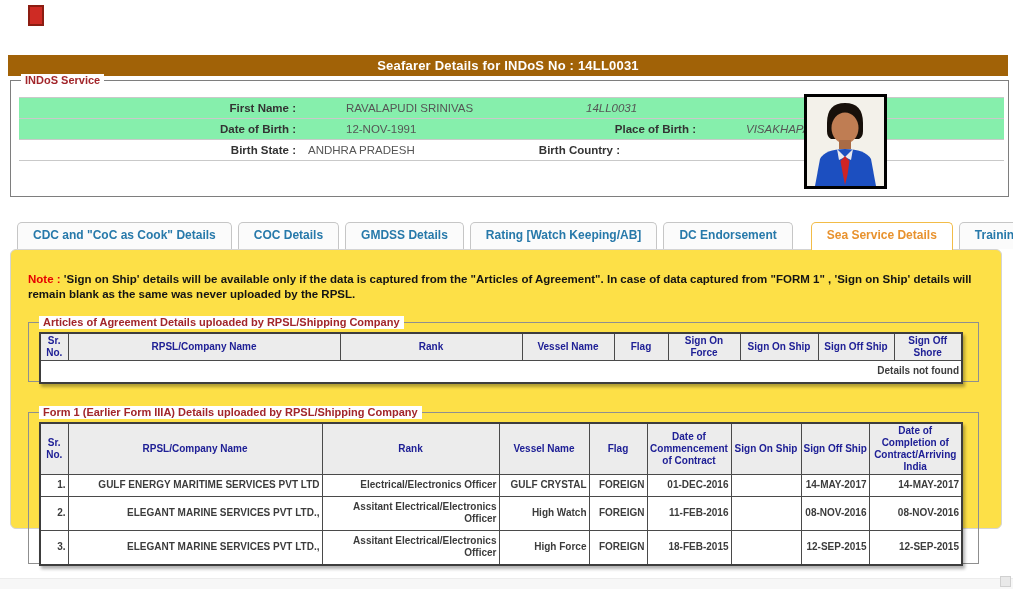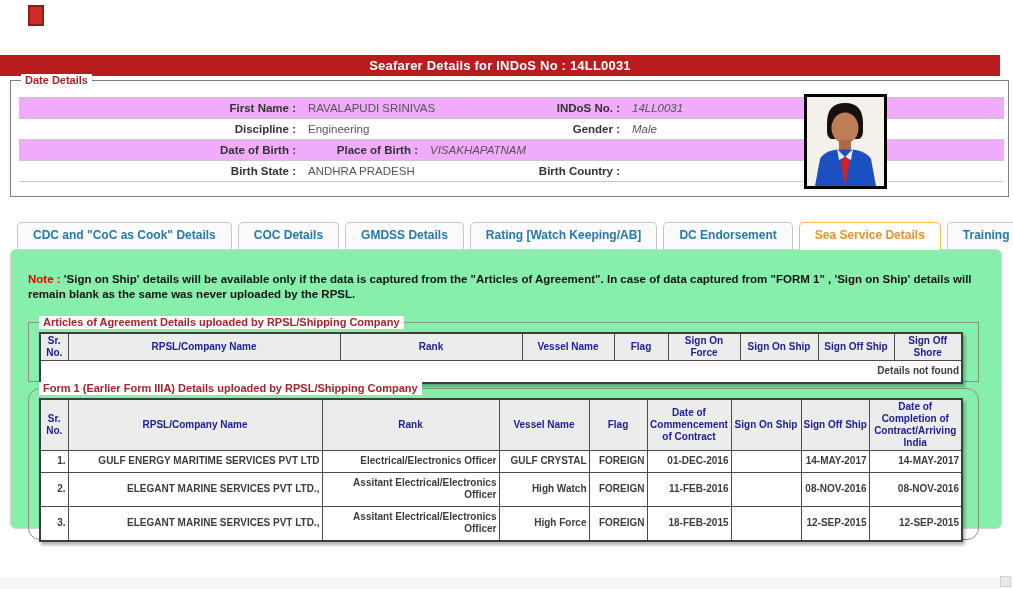--- a/index.html
+++ b/index.html
@@ -4,60 +4,60 @@
 <style>
   html,body{margin:0;padding:0;}
   body{
     width:1013px;height:589px;position:relative;overflow:hidden;
     background:#ffffff;font-family:"Liberation Sans",sans-serif;
   }
   
   .broken-img{position:absolute;left:28px;top:5px;width:12px;height:17px;
     background:#ce2b24;border:2px solid #8c1d12;}
   
-  .titlebar{position:absolute;left:0;top:55px;width:1000px;height:21px;
-    background:#b91c1c;color:#fff;font-size:13px;font-weight:bold;
+  .titlebar{position:absolute;left:8px;top:55px;width:1000px;height:21px;
+    background:#a16207;color:#fff;font-size:13px;font-weight:bold;
     text-align:center;line-height:21px;letter-spacing:.2px;}
   
   .fs{border:1px solid #8f8f8f;background:#fff;}
   .fs-legend{position:absolute;top:-7px;left:10px;background:#fff;padding:0 4px;
     font-size:11px;font-weight:bold;color:#a2262b;line-height:13px;}
   .indos-fs{position:absolute;left:10px;top:80px;width:999px;height:117px;
     box-sizing:border-box;border:1px solid #7e7e7e;}
   .indos-rows{margin:16px 4px 0 8px;}
   .ind-row{display:flex;height:20px;line-height:20px;font-size:11.5px;
     border-bottom:1px solid #c9c9c9;}
   .ind-row:first-child{border-top:1px solid #c9c9c9;}
-  .ind-row.alt{background:#f0abfc;}
+  .ind-row.alt{background:#86efac;gap:38px;}
   .l1{width:277px;text-align:right;font-weight:bold;color:#333;white-space:nowrap;}
   .v1{width:190px;padding-left:12px;color:#555;white-space:nowrap;}
   .l2{width:122px;text-align:right;font-weight:bold;color:#333;white-space:nowrap;}
   .v2{flex:1;padding-left:12px;color:#555;white-space:nowrap;font-style:italic;}
   .photo{position:absolute;left:793px;top:13px;width:83px;height:95px;
     border:3px solid #000;box-sizing:border-box;background:#f6f5f0;}
   .photo svg{display:block;width:77px;height:89px;}
   
   .tab-panel{position:absolute;left:10px;top:249px;width:992px;height:280px;
     box-sizing:border-box;border:1px solid #d4d4d4;border-radius:6px;
-    background:#86efac;z-index:1;}
+    background:#fde047;z-index:1;}
   .tabs{position:absolute;left:17px;top:222px;display:flex;gap:6px;z-index:2;}
   .tab{height:27px;line-height:25px;padding:0 15px;background:#fbfbfb;
     border:1px solid #c6c6c6;border-bottom:none;border-radius:5px 5px 0 0;
     color:#2779aa;font-weight:bold;font-size:12px;box-sizing:border-box;
     white-space:nowrap;cursor:pointer;}
   .tab.active{height:28px;background:#fff;border:1px solid #f2bc48;
-    border-bottom:none;color:#e8922e;position:relative;z-index:3;}
+    border-bottom:none;color:#e8922e;position:relative;z-index:3;margin-left:12px;}
   
   .note{position:absolute;left:17px;top:22px;width:962px;font-size:11.5px;
     font-weight:bold;color:#141414;line-height:15px;}
   .note .red{color:#e60000;}
   
   .inner-fs{position:absolute;box-sizing:border-box;border:1px solid #8f8f8f;}
   .fs-a{left:17px;top:72px;width:951px;height:60px;}
-  .fs-b{left:17px;top:138px;width:951px;height:152px;border-radius:12px;}
+  .fs-b{left:17px;top:162px;width:951px;height:152px;}
   
   table.dg{table-layout:fixed;border-collapse:collapse;margin:9px 0 0 10px;
     width:921px;border:2px solid #3d3d3d;box-shadow:2px 3px 3px rgba(0,0,0,.30);
     background:#fff;}
   table.dg th{background:#ececec;color:#1f2096;font-size:10px;font-weight:bold;
     border:1px solid #4a4a4a;padding:1px 2px;line-height:1.2;text-align:center;}
   table.dg-a th{height:21px;}
   table.dg td{border:1px solid #4a4a4a;font-size:10px;font-weight:bold;
     color:#3c3c3c;padding:4px 2px;text-align:right;line-height:1.25;}
   td.empty-msg{color:#e60000;font-size:11px;height:13px;padding:1px;}
@@ -71,36 +71,30 @@
     background:#e9e9e9;border:1px solid #d0d0d0;}
 </style>
 </head>
 <body>
 
 <div class="broken-img"></div>
 
 <div class="titlebar">Seafarer Details for INDoS No : 14LL0031</div>
 
 <div class="indos-fs fs">
-  <span class="fs-legend">Date Details</span>
+  <span class="fs-legend">INDoS Service</span>
   <div class="indos-rows">
     <div class="ind-row alt">
       <span class="l1">First Name :</span>
       <span class="v1">RAVALAPUDI SRINIVAS</span>
-      <span class="l2">INDoS No. :</span>
       <span class="v2">14LL0031</span>
-    </div>
-    <div class="ind-row">
-      <span class="l1">Discipline :</span>
-      <span class="v1">Engineering</span>
-      <span class="l2">Gender :</span>
-      <span class="v2">Male</span>
     </div>
     <div class="ind-row alt">
       <span class="l1">Date of Birth :</span>
+      <span class="v1">12-NOV-1991</span>
       <span class="l2">Place of Birth :</span>
       <span class="v2">VISAKHAPATNAM</span>
     </div>
     <div class="ind-row">
       <span class="l1">Birth State :</span>
       <span class="v1">ANDHRA PRADESH</span>
       <span class="l2">Birth Country :</span>
     </div>
   </div>
   <div class="photo">

